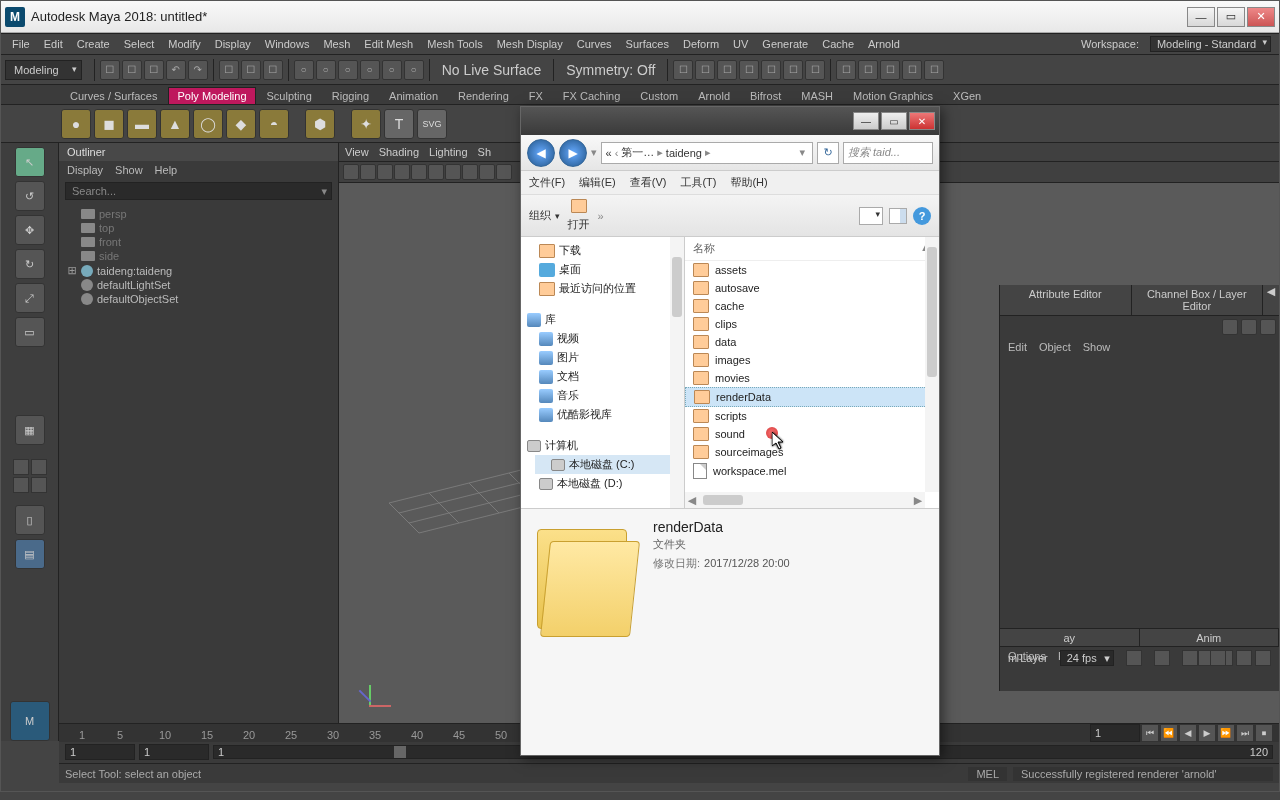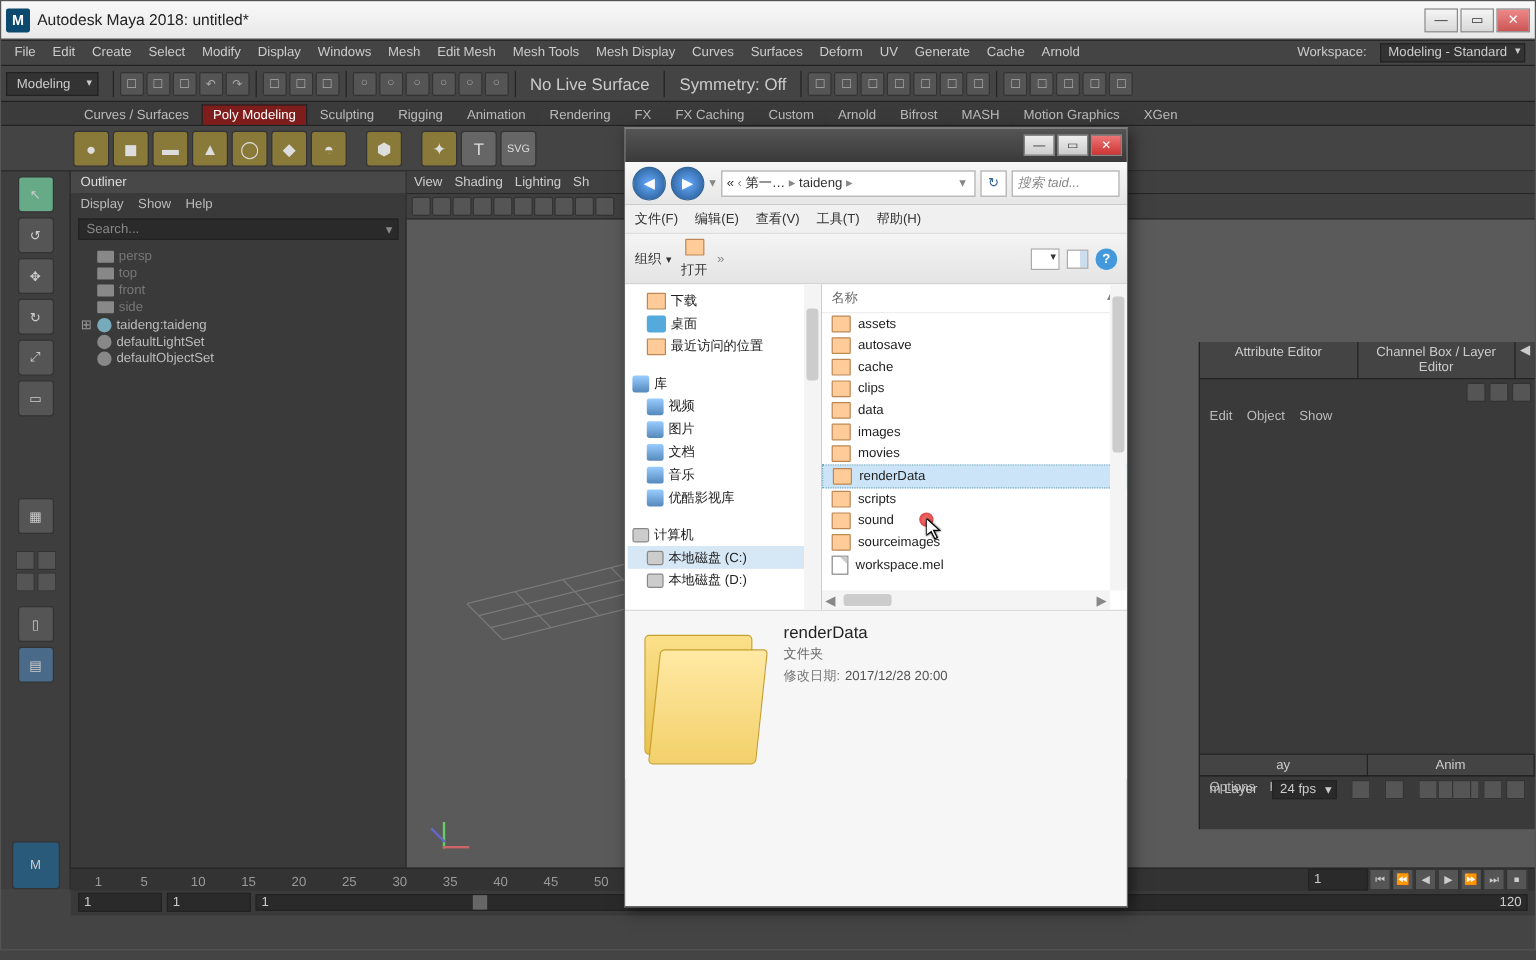--- a/index.html
+++ b/index.html
@@ -26,21 +26,21 @@
 .shelfbar { background: #444; height: 30px; display:flex; align-items:center; padding:0 4px; border-bottom:1px solid #222; gap:0;}
 .modeling-dd { background:#333; border:1px solid #222; color:#ccc; padding:3px 22px 3px 8px; position:relative; margin-right:8px;}
 .modeling-dd::after{content:"▾"; position:absolute; right:4px; top:3px; font-size:9px;}
 .sep { width:1px; height:22px; background:#222; margin:0 4px;}
 .tbicon { width:20px; height:20px; background:#555; border:1px solid #333; border-radius:2px; margin:0 1px; display:inline-flex; align-items:center; justify-content:center; color:#aaa; font-size:10px;}
 .tblabel { color:#ccc; padding:0 8px; font-size:14px;text-align:center;}
 
 
 .shelftabs { background:#3b3b3b; height:20px; display:flex; align-items:flex-end; padding:0 4px 0 60px; border-bottom:1px solid #222; }
 .shelftabs .tab { color:#bbb; padding:2px 8px; font-size:11px; border:1px solid transparent; border-bottom:none; background:#3b3b3b; margin-right:2px;}
-.shelftabs .tab.active { background:#7f1d1d; border-color:#222; color:#fff;}
+.shelftabs .tab.active { background:#be185d; border-color:#222; color:#fff;}
 
 
 .shelficons { background:#444; height:38px; display:flex; align-items:center; padding:0 4px 0 60px; gap:3px; border-bottom:1px solid #222;}
 .shelficons .bigicon { width:30px; height:30px; background:#666; border:1px solid #333; border-radius:3px; display:flex; align-items:center; justify-content:center; color:#ddd; font-size:14px;}
 .shelficons .bigicon.yellow { background:#8a7a3a; }
 .shelficons .gap { width:10px; }
 
 
 .main { position:absolute; top:142px; left:0; right:0; bottom:50px; display:flex;}
 .leftbar { width:58px; background:#3e3e3e; display:flex; flex-direction:column; align-items:center; padding-top:4px; gap:4px; border-right:1px solid #222;}
@@ -130,21 +130,21 @@
 .exp-toolbar .chev { color:#888;}
 .exp-toolbar .right { margin-left:auto; display:flex; align-items:center; gap:6px;}
 .exp-toolbar .viewdd { width:24px; height:18px; border:1px solid #aaa; background:#fff; position:relative;}
 .exp-toolbar .viewdd::after{content:"▾"; position:absolute; right:2px; top:1px; font-size:9px;}
 .exp-toolbar .pane { width:18px; height:16px; border:1px solid #aaa; background:linear-gradient(90deg,#fff 60%,#cde 60%);}
 .exp-toolbar .help { width:18px; height:18px; border-radius:50%; background:#49d; color:#fff; display:flex; align-items:center; justify-content:center; font-weight:bold;}
 .exp-body { display:flex; height:272px; border-bottom:1px solid #ccc;}
 .exp-tree { width:164px; background:#fff; border-right:1px solid #ccc; padding:4px 2px; overflow:auto; color:#222; position:relative;}
 .exp-tree .node { display:flex; align-items:center; gap:4px; padding:2px 2px 2px 16px; font-size:12px;}
 .exp-tree .node.root { padding-left:4px; font-weight:normal;}
-.exp-tree .node.sel { background:#d6e7f5;}
+.exp-tree .node.sel { background:#d6e7f5;margin-left:12px;}
 .exp-tree .ficon { width:16px; height:14px; display:inline-block;}
 .exp-tree .ficon.folder { background:#fc9; border:1px solid #b85; border-radius:1px;}
 .exp-tree .ficon.blue { background:#5ad; border-radius:2px;}
 .exp-tree .ficon.lib { width:14px; height:14px; background:linear-gradient(#9cf,#58b); border-radius:2px;}
 .exp-tree .ficon.disk { width:14px; height:12px; background:#ccc; border:1px solid #888; border-radius:2px;}
 .exp-tree .vr { position:absolute; right:0; top:0; bottom:0; width:14px; background:#f4f4f4;}
 .exp-tree .vr .vthumb{position:absolute; left:2px; right:2px; top:20px; height:60px; background:#ccc; border-radius:3px;}
 .exp-list { flex:1; background:#fff; position:relative; color:#222;}
 .exp-list .hdr { padding:4px 8px; color:#666; font-size:11px; border-bottom:1px solid #eee; display:flex;}
 .exp-list .hdr .col { flex:1;}
@@ -470,20 +470,25 @@
       <input value="1" style="">
       <input value="1" style="">
       <div class="time-slider">
         <span style="position:absolute;left:4px;top:0;color:#ccc;">1</span>
         <div class="knob"></div>
         <span style="position:absolute;right:4px;top:0;color:#ccc;">120</span>
       </div>
     </div>
   </div>
 
+  <div class="statusbar">
+    <span>Select Tool: select an object</span>
+    <div class="mel">MEL</div>
+    <div class="msg">Successfully registered renderer 'arnold'</div>
+  </div>
 </div>
 
 <div class="explorer">
   <div class="exp-titlebar">
     <div class="ewin">—</div>
     <div class="ewin">▭</div>
     <div class="ewin close">✕</div>
   </div>
   <div class="exp-nav">
     <div class="navbtn">◀</div>

